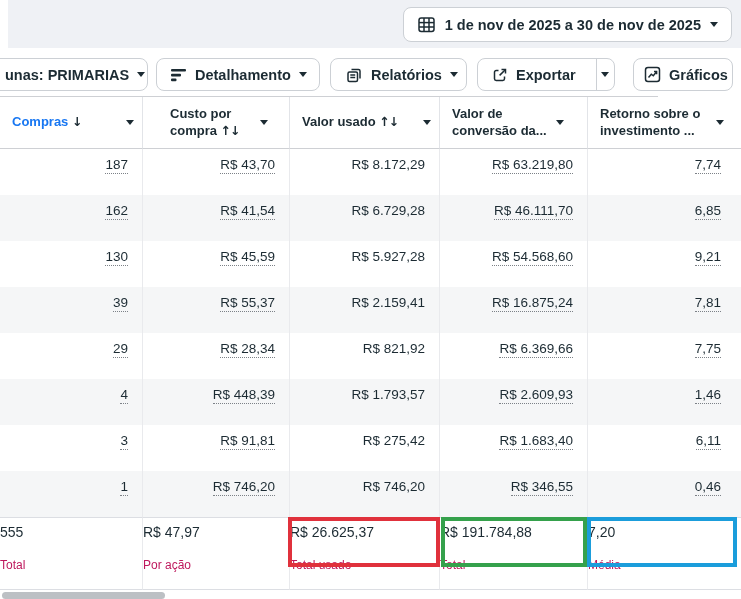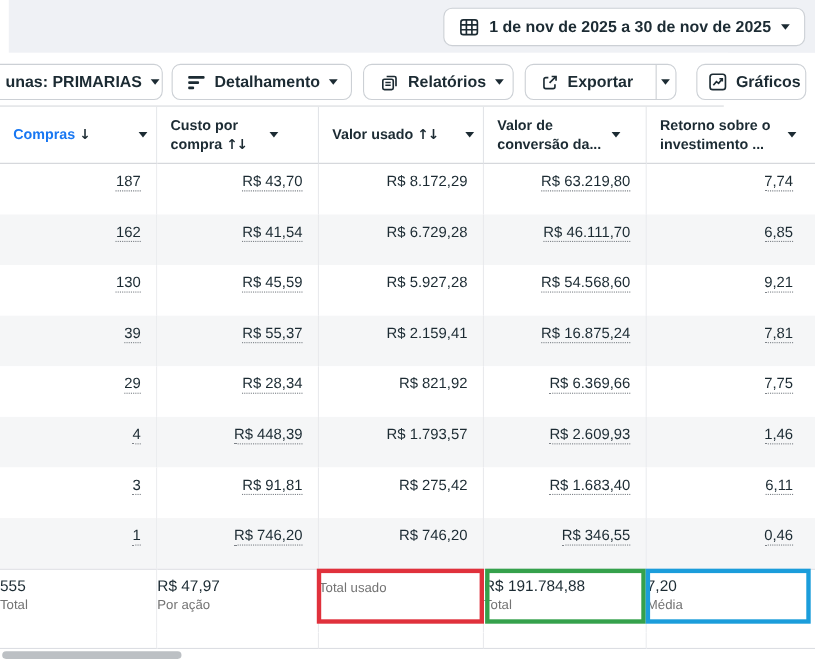--- a/index.html
+++ b/index.html
@@ -39,35 +39,35 @@
   .tr { display:contents; }
 
   .th { display:flex; align-items:center; padding:0 8px 0 12px;
     border-bottom:1px solid #ced0d4; border-right:1px solid #e2e4e8;
     font-size:13px; font-weight:700; line-height:1.3; background:#fff; cursor:pointer; }
   .th.last { border-right:none; }
   .th-label { flex:1; }
   .blue { color:#1877f2; }
   .sort { font-family:"DejaVu Sans", sans-serif; font-size:12.5px; color:#1c2b33; letter-spacing:-1px; }
   .hcaret { margin-left:4px; }
-  .c2 .th-label { max-width:86px; }
+  .c2 .th-label { max-width:86px;margin-left:15px; }
   .c4 .th-label { max-width:100px; }
   .c5 .th-label { max-width:112px; }
 
   .td { padding:8px 14px 0 0; text-align:right; font-size:13.5px; color:#1c2b33;
     border-right:1px solid #e9eaed; background:#fff; }
   .td.last { border-right:none; padding-right:20px; }
   .tr.alt .td { background:#f5f6f7; }
   .u { border-bottom:1px dotted #7c8187; padding-bottom:1px; cursor:pointer; }
 
   .tt { padding:6px 14px 0 0; border-top:1px solid #dcdee3;
     border-right:1px solid #e9eaed; background:#fff; }
   .tt.last { border-right:none; padding-right:20px; }
   .tt-val { font-size:14px; color:#1c2b33; }
-  .tt-label { font-size:12px; color:#737373; margin-top:3px; }
+  .tt-label { font-size:12px; color:#be185d; margin-top:18px; }
 
   .tf { background:#fff; border-right:1px solid #e9eaed; border-bottom:1px solid #dcdee3; }
   .tf.last { border-right:none; }
 
   
   .anno { position:absolute; border:4px solid #000; background:transparent; pointer-events:none; z-index:5; }
   .anno-red   { left:288px; top:517px; width:152px; height:50px; }
   .anno-green { left:441px; top:517px; width:146px; height:50px; }
   .anno-blue  { left:587px; top:517px; width:150px; height:50px; }
 
@@ -247,20 +247,21 @@
     <div class="tr">
       <div class="tt">
         <div class="tt-val">555</div>
         <div class="tt-label">Total</div>
       </div>
       <div class="tt">
         <div class="tt-val">R$ 47,97</div>
         <div class="tt-label">Por ação</div>
       </div>
       <div class="tt">
+        <div class="tt-val">R$ 26.625,37</div>
         <div class="tt-label">Total usado</div>
       </div>
       <div class="tt">
         <div class="tt-val">R$ 191.784,88</div>
         <div class="tt-label">Total</div>
       </div>
       <div class="tt last">
         <div class="tt-val">7,20</div>
         <div class="tt-label">Média</div>
       </div>

